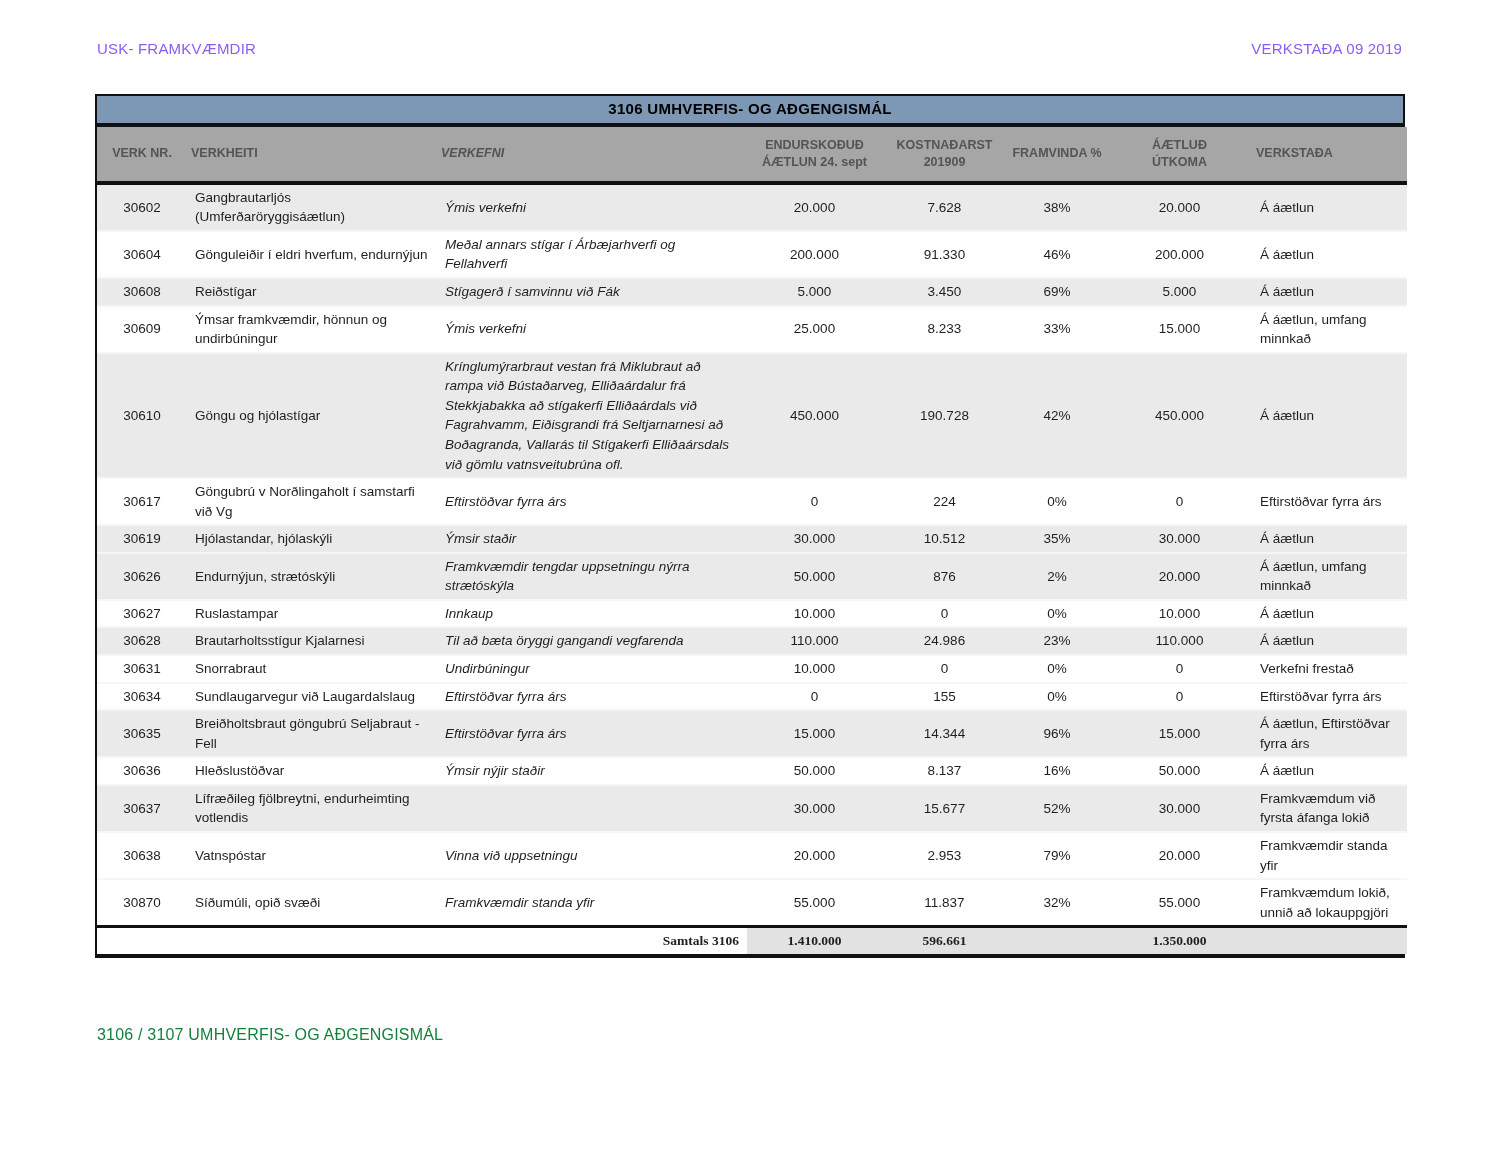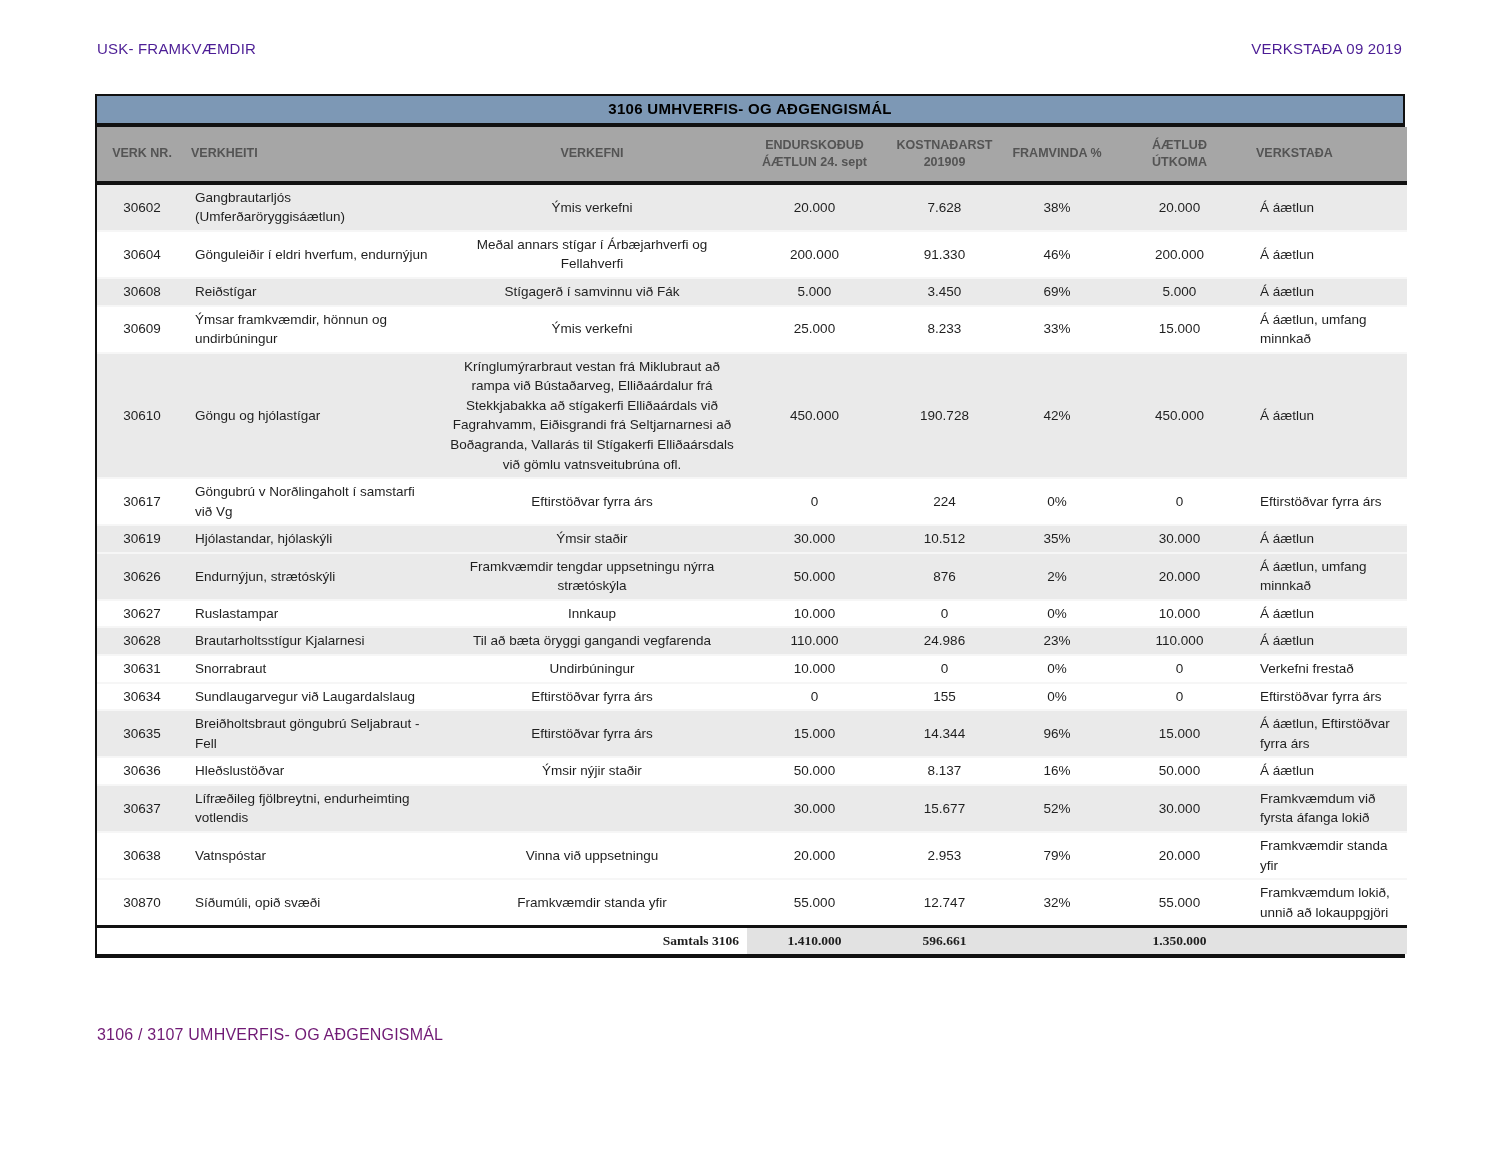--- a/index.html
+++ b/index.html
@@ -17,21 +17,21 @@
     background: #ffffff;
     width: 1500px; height: 1160px;
     font-family: "Liberation Sans", sans-serif;
     color: var(--text);
   }
   .page { position: relative; width: 1500px; height: 1160px; overflow: hidden; }
 
   .page-header {
     display: flex; justify-content: space-between;
     padding: 40px 98px 0 97px;
-    font-size: 15px; letter-spacing: 0.2px; color: #4c1d95;
+    font-size: 15px; letter-spacing: 0.2px; color: #8b5cf6;
   }
 
   .table-wrap {
     margin: 37px 95px 0 95px;
     width: 1310px;
     border: 2px solid var(--frame);
     border-bottom-width: 4px;
   }
   .table-title {
     background: var(--title-bar);
@@ -76,21 +76,21 @@
     vertical-align: middle;
     line-height: 1.45;
     border-top: 2px solid #f6f6f6;
   }
   tbody tr:first-child td { border-top: none; }
   tbody tr.gray { background: var(--row-alt); }
   tbody tr.white { background: #ffffff; }
 
   .c-nr        { text-align: center; }
   .c-heiti     { text-align: left; }
-  .c-verkefni  { text-align: center; }
+  .c-verkefni  { text-align: left; font-style: italic; }
   .c-aetlun    { text-align: center; }
   .c-kostnadur { text-align: center; }
   .c-framvinda { text-align: center; }
   .c-utkoma    { text-align: center; }
   .c-stada     { text-align: left; margin-left: 32px; }
 
   tfoot td {
     border-top: 3px solid var(--frame);
     font-weight: bold;
     padding: 5px 8px;
@@ -98,21 +98,21 @@
     font-family: Liberation Serif, serif;
   }
   tfoot .t-label { text-align: right; }
   tfoot .t-shade { background: var(--totals-bg); }
   tfoot .t-num   { text-align: center; }
 
   .page-footer {
     margin: 68px 0 0 97px;
     font-size: 16px;
     letter-spacing: 0.2px;
-    color: #701a75;
+    color: #15803d;
   }
 </style>
 </head>
 <body>
 
 <div class="page">
 
   <div class="page-header">
     <span>USK- FRAMKVÆMDIR</span>
     <span>VERKSTAÐA 09 2019</span>
@@ -305,21 +305,21 @@
             <td class="c-kostnadur">2.953</td>
             <td class="c-framvinda">79%</td>
             <td class="c-utkoma">20.000</td>
             <td class="c-stada">Framkvæmdir standa yfir</td>
           </tr>
           <tr class="white">
             <td class="c-nr">30870</td>
             <td class="c-heiti">Síðumúli, opið svæði</td>
             <td class="c-verkefni">Framkvæmdir standa yfir</td>
             <td class="c-aetlun">55.000</td>
-            <td class="c-kostnadur">12.747</td>
+            <td class="c-kostnadur">11.837</td>
             <td class="c-framvinda">32%</td>
             <td class="c-utkoma">55.000</td>
             <td class="c-stada">Framkvæmdum lokið, unnið að lokauppgjöri</td>
           </tr>
         </tbody>
       <tfoot>
         <tr class="totals">
           <td class="c-nr"></td>
           <td class="c-heiti"></td>
           <td class="t-label">Samtals 3106</td>

